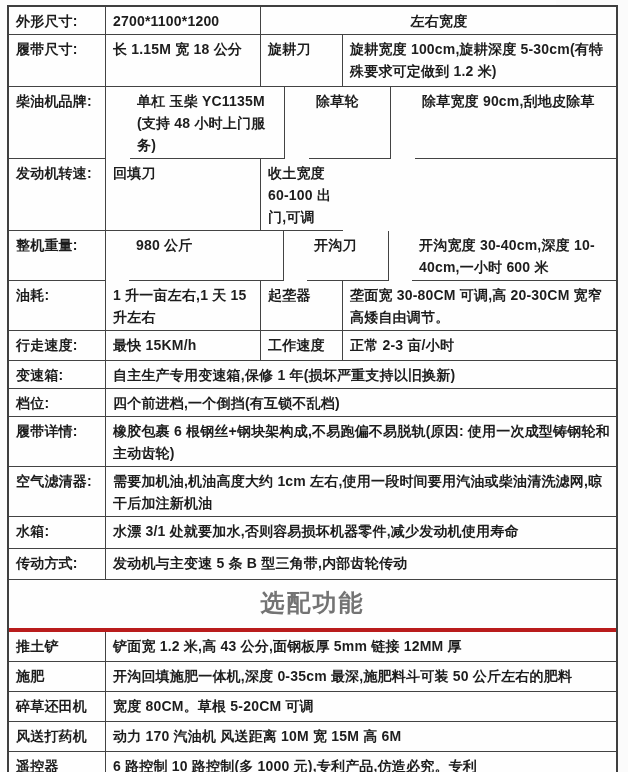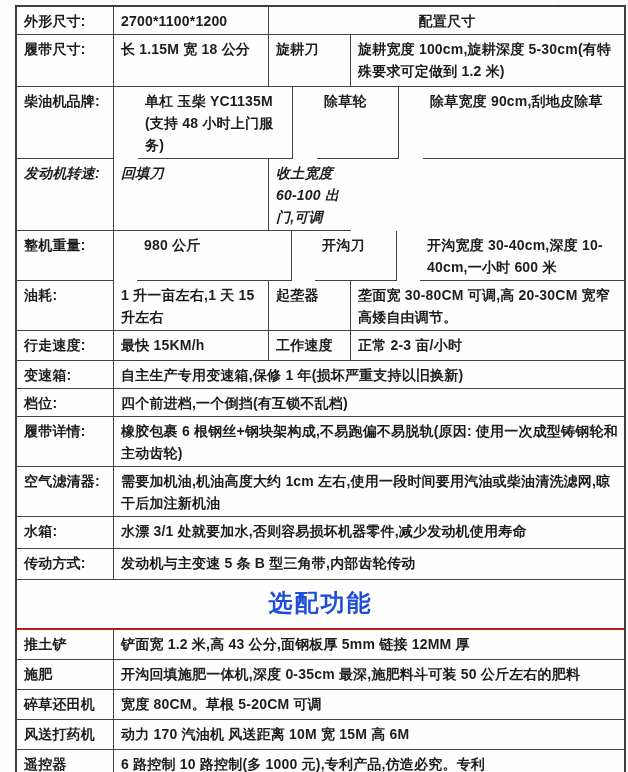--- a/index.html
+++ b/index.html
@@ -6,21 +6,21 @@
   body{
     width:628px;height:772px;overflow:hidden;
     background:#fbfbfb;
     font-family:"Liberation Sans","DejaVu Sans",sans-serif;
     -webkit-font-smoothing:antialiased;
   }
   .sheet{
     box-sizing:border-box;
     width:556px;height:772px;
     background:#fdfdfd;
-    padding:5px 9px 0 15px;
+    padding:5px 9px 0 7px;
   }
   .spec-table{
     width:611px;
     border:2px solid #3f3f3f;
     box-sizing:border-box;
     background:#fefefe;
   }
   .row{display:grid;}
   .row.top{grid-template-columns:97px 155px 82px 1fr;}
   .row.full, .row.opt{grid-template-columns:97px 1fr;}
@@ -32,33 +32,33 @@
     font-size:14px;
     font-weight:700;
     color:#1d1d1d;
     line-height:22px;
     letter-spacing:0.2px;
     word-break:break-word;
   }
   .row .cell:last-child{border-right:none;}
   .cell.merge{grid-column:3 / 5;text-align:center;}
   .header-row{
-    border-bottom:2px solid #b91c1c;
+    border-bottom:4px solid #b91c1c;
     text-align:center;
     font-size:24px;
     font-weight:700;
-    color:#1d4ed8;
+    color:#737373;
     padding:7px 0 9px 0;
     letter-spacing:2px;
   }
   
   .spec-table > :nth-child(1){min-height:28px;}
   .spec-table > :nth-child(2){min-height:52px;}
   .spec-table > :nth-child(3){min-height:70px;gap:24px;}
-  .spec-table > :nth-child(4){min-height:28px;font-style:italic;}
+  .spec-table > :nth-child(4){min-height:28px;}
   .spec-table > :nth-child(5){min-height:43px;gap:23px;}
   .spec-table > :nth-child(6){min-height:50px;}
   .spec-table > :nth-child(7){min-height:30px;}
   .spec-table > :nth-child(8){min-height:27px;}
   .spec-table > :nth-child(9){min-height:28px;}
   .spec-table > :nth-child(10){min-height:50px;}
   .spec-table > :nth-child(11){min-height:45px;}
   .spec-table > :nth-child(12){min-height:32px;}
   .spec-table > :nth-child(13){min-height:31px;}
   .spec-table > :nth-child(15){min-height:30px;}
@@ -70,21 +70,21 @@
   .spec-table > .row:last-child .cell{border-bottom:none;}
 </style>
 </head>
 <body>
 
 <div class="sheet">
   <div class="spec-table">
       <div class="row top">
         <div class="cell c1">外形尺寸:</div>
         <div class="cell c2">2700*1100*1200</div>
-        <div class="cell merge">配置尺寸</div>
+        <div class="cell merge">左右宽度</div>
       </div>
       <div class="row top">
         <div class="cell c1">履带尺寸:</div>
         <div class="cell c2">长 1.15M 宽 18 公分</div>
         <div class="cell c3">旋耕刀</div>
         <div class="cell c4">旋耕宽度 100cm,旋耕深度 5-30cm(有特殊要求可定做到 1.2 米)</div>
       </div>
       <div class="row top">
         <div class="cell c1">柴油机品牌:</div>
         <div class="cell c2">单杠 玉柴 YC1135M (支持 48 小时上门服务)</div>

